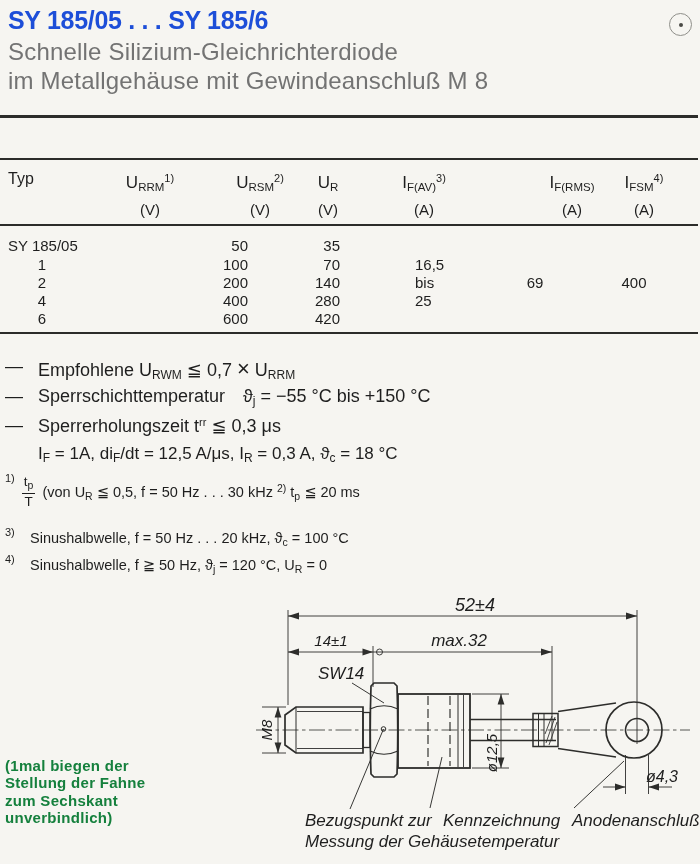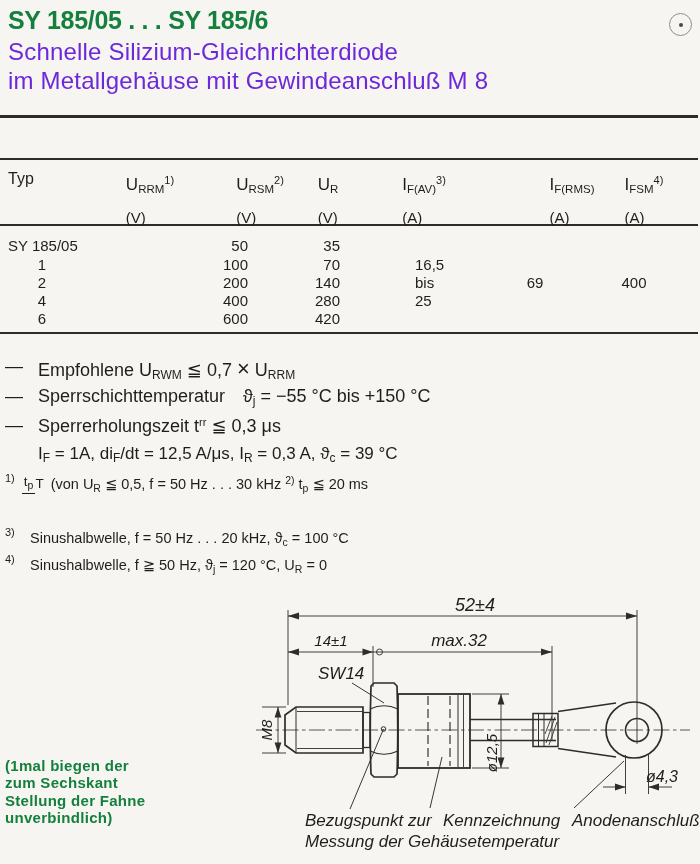--- a/index.html
+++ b/index.html
@@ -1,28 +1,28 @@
 <!DOCTYPE html>
 <html><head>
 <meta charset="utf-8">
 <style>
   html,body{margin:0;padding:0;background:#e8e7e3;}
   .page{position:relative;width:700px;height:864px;background:#f6f5f1;
         font-family:"Liberation Sans","DejaVu Sans",sans-serif;color:#1e1e1e;overflow:hidden;}
   .abs{position:absolute;white-space:nowrap;}
   
-  .title{left:8px;top:6px;font-size:25px;font-weight:bold;letter-spacing:-0.3px;color:#15803d;}
-  .subtitle{left:8px;top:37px;font-size:24px;line-height:29px;color:#6d28d9;letter-spacing:0.2px;white-space:nowrap;}
+  .title{left:8px;top:6px;font-size:25px;font-weight:bold;letter-spacing:-0.3px;color:#1d4ed8;}
+  .subtitle{left:8px;top:37px;font-size:24px;line-height:29px;color:#737373;letter-spacing:0.2px;white-space:nowrap;}
   .corner{left:669px;top:13px;width:21px;height:21px;border:1.5px solid #8f8f8a;border-radius:50%;}
   .cdot{position:absolute;left:8.5px;top:8.5px;width:4px;height:4px;background:#4a4a46;border-radius:50%;}
   
   .rule{left:0;width:698px;background:#2c2c2a;}
   
   .typ-h{left:8px;top:170px;font-size:16px;}
-  .th{top:168px;text-align:left;font-size:17px;transform:translateX(-50%);line-height:25px;}
+  .th{top:168px;text-align:center;font-size:17px;transform:translateX(-50%);line-height:20px;}
   .th .unit{font-size:15px;margin-top:3px;}
   sub.sb{font-size:11.5px;vertical-align:-3px;letter-spacing:0;}
   sup.sp{font-size:11px;vertical-align:6px;}
   .tr{left:0;width:700px;height:18px;font-size:15px;}
   .td{position:absolute;white-space:nowrap;}
   .c-typ{left:8px;width:38px;text-align:right;}
   .c-typ-first{left:8px;width:120px;text-align:left;}
   .c-v1{left:178px;width:70px;text-align:right;}
   .c-v2{left:270px;width:70px;text-align:right;}
   .c-iav{left:415px;text-align:left;}
@@ -36,21 +36,21 @@
   .note sub{font-size:12px;vertical-align:-3px;}
   .note sup{font-size:11px;vertical-align:6px;margin-top:44px;}
   
   .fn{font-size:14.5px;}
   .fn .mark{position:absolute;left:0;top:-4px;font-size:11px;}
   .fn .fbody{position:absolute;left:25px;white-space:nowrap;}
   .fn sub{font-size:10.5px;vertical-align:-2.5px;}
   .fn sup{font-size:10.5px;vertical-align:5px;}
   .fn1{left:5px;top:474px;display:flex;align-items:center;gap:7px;}
   .fn1 .mark1{font-size:11px;align-self:flex-start;margin-top:-2px;position:static;}
-  .frac{display:inline-flex;flex-direction:row;align-items:center;font-size:13.5px;line-height:15px;}
+  .frac{display:inline-flex;flex-direction:column;align-items:center;font-size:13.5px;line-height:15px;}
   .frac .top{border-bottom:1.4px solid #1e1e1e;padding:0 2px;}
   .fn1 .rest{white-space:nowrap;}
   
   .sidenote{left:5px;top:757px;font-size:15px;font-weight:bold;line-height:17.4px;letter-spacing:0.3px;color:#15803d;}
   
   .drawing{position:absolute;left:0;top:592px;width:700px;height:272px;}
   .drawing line,.drawing path,.drawing rect,.drawing circle{stroke:#2d2d2b;fill:none;}
   .drawing text{fill:#1e1e1e;stroke:none;font-family:"Liberation Sans","DejaVu Sans",sans-serif;}
   .arr{fill:#2d2d2b;stroke:none;}
 </style>
@@ -148,21 +148,21 @@
   <div class="abs note" style="top:386px;">
     <span class="dash">—</span>
     <span class="body">Sperrschichttemperatur</span>
     <span class="val"><span>ϑ</span><sub>j</sub><span> = −55 °C bis +150 °C</span></span>
   </div>
   <div class="abs note" style="top:415px;">
     <span class="dash">—</span>
     <span class="body"><span>Sperrerholungszeit t</span><sup>rr</sup><span> ≦ 0,3 μs</span></span>
   </div>
   <div class="abs note" style="top:444px;font-size:17px;">
-    <span class="body"><span>I</span><sub>F</sub><span> = 1A, di</span><sub>F</sub><span>/dt = 12,5 A/μs, I</span><sub>R</sub><span> = 0,3 A, </span><span>ϑ</span><sub>c</sub><span> = 39 °C</span></span>
+    <span class="body"><span>I</span><sub>F</sub><span> = 1A, di</span><sub>F</sub><span>/dt = 12,5 A/μs, I</span><sub>R</sub><span> = 0,3 A, </span><span>ϑ</span><sub>c</sub><span> = 18 °C</span></span>
   </div>
 
   <div class="abs fn fn1">
     <sup class="mark1">1)</sup>
     <span class="frac">
       <span class="top"><span>t</span><sub>p</sub></span>
       <span class="bot">T</span>
     </span>
     <span class="rest"><span>(von U</span><sub>R</sub><span> ≦ 0,5, f = 50 Hz . . . 30 kHz </span><sup>2)</sup><span> t</span><sub>p</sub><span> ≦ 20 ms</span></span>
   </div>
@@ -170,22 +170,22 @@
     <sup class="mark">3)</sup>
     <span class="fbody"><span>Sinushalbwelle, f = 50 Hz . . . 20 kHz, </span><span>ϑ</span><sub>c</sub><span> = 100 °C</span></span>
   </div>
   <div class="abs fn" style="left:5px;top:557px;">
     <sup class="mark">4)</sup>
     <span class="fbody"><span>Sinushalbwelle, f ≧ 50 Hz, </span><span>ϑ</span><sub>j</sub><span> = 120 °C, U</span><sub>R</sub><span> = 0</span></span>
   </div>
 
   <div class="abs sidenote">
     <div>(1mal biegen der</div>
+    <div>Stellung der Fahne</div>
     <div>zum Sechskant</div>
-    <div>Stellung der Fahne</div>
     <div>unverbindlich)</div>
   </div>
 
   <svg class="drawing" viewBox="0 592 700 272">
 
     <g>
       <line x1="256" y1="730" x2="690" y2="730" stroke-width="0.8" stroke-dasharray="16 3.5 3.5 3.5"></line>
     </g>
 
     <g>

